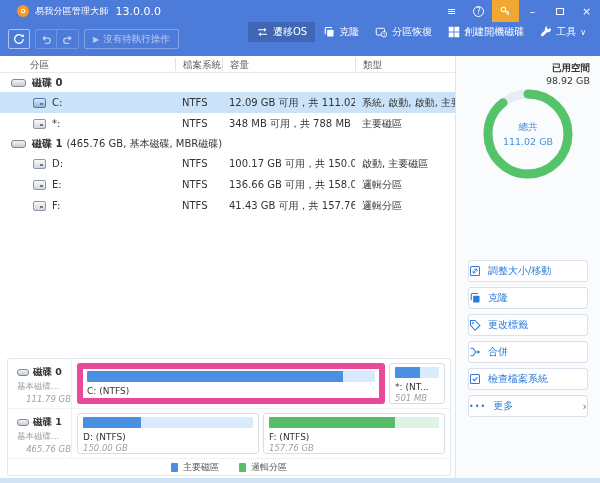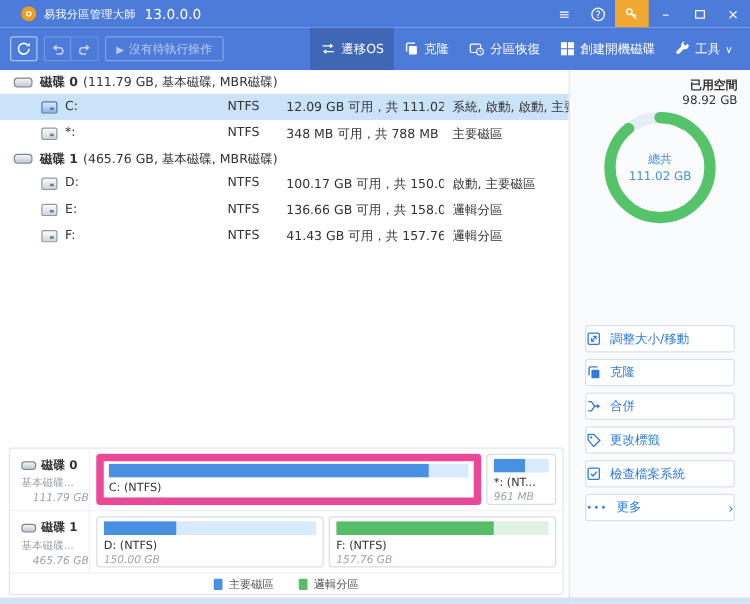--- a/index.html
+++ b/index.html
@@ -26,21 +26,21 @@
   .tool-btn { height:20px; min-width:22px; border:1px solid rgba(255,255,255,.55); border-radius:2px;
               display:flex; align-items:center; justify-content:center; padding:0 4px; margin-right:5px; }
   .tool-btn.dim { border-color:rgba(255,255,255,.3); opacity:.65; }
   .btn-group { display:flex; margin-right:5px; }
   .btn-group .tool-btn { margin-right:0; border-radius:0; }
   .btn-group .tool-btn:first-child { border-radius:2px 0 0 2px; }
   .btn-group .tool-btn:last-child { border-left:none; border-radius:0 2px 2px 0; }
   .pending-btn { height:20px; border:1px solid rgba(255,255,255,.3); border-radius:2px; color:rgba(255,255,255,.6);
                  font-size:9.5px; display:flex; align-items:center; gap:4px; padding:0 8px; }
   .tabs { margin-left:auto; display:flex; height:34px; }
-  .tab { display:flex; align-items:center; gap:4px; color:#fff; font-size:10px; padding:0 8px; height:34px; }
+  .tab { display:flex; align-items:center; gap:4px; color:#fff; font-size:10px; padding:0 8px; height:20px; }
   .tab.active { background:rgba(0,0,0,.16); }
   .tab svg { flex:none; }
 
   
   .ptable { position:absolute; left:0; top:56px; width:455px; }
   .thead { display:grid; grid-template-columns:175px 47px 133px 100px; height:17px; align-items:center;
            border-bottom:1px solid #e9e9e9; color:#555; font-size:9.5px; }
   .thead .hcell { padding-left:7px; height:13px; line-height:13px; }
   .thead .hcell + .hcell { border-left:1px solid #e2e2e2; }
   .thead .hcell:first-child { padding-left:30px; }
@@ -197,25 +197,30 @@
         <svg width="12" height="12" viewBox="0 0 16 16">
           <path d="M14.7 4.2a4 4 0 0 1-5.3 4L4.6 13a1.9 1.9 0 0 1-2.7-2.7l4.8-4.8a4 4 0 0 1 4-5.3L8.6 2.3l2.5 2.5 2.1-2.1z" fill="#fff"></path>
         </svg>
         <span>工具</span>
         <span style="font-size:8px;">∨</span>
       </div>
     </div>
   </div>
 
   <div class="ptable">
+    <div class="thead">
+      <div class="hcell">分區</div>
+      <div class="hcell">檔案系統</div>
+      <div class="hcell">容量</div>
+      <div class="hcell">類型</div>
+    </div>
 
     <div class="disk-row">
       <span class="disk-ico"></span>
       <span class="dname">磁碟 0</span>
-      <span>(111.79 GB, 基本磁碟, MBR磁碟)</span>
     </div>
 
     <div class="trow selected">
       <div class="cell name-cell">
           <span class="drive-ico sys"></span>
           <span>C:</span>
         </div>
       <div class="cell">NTFS</div>
       <div class="cell">12.09 GB 可用，共 111.02 GB</div>
       <div class="cell">系統, 啟動, 啟動, 主要磁區</div>
@@ -293,31 +298,31 @@
       </div>
       <div class="action-btn">
         <svg width="12" height="12" viewBox="0 0 16 16">
           <path d="M3 11V3.5A1.5 1.5 0 0 1 4.5 2H12" fill="none" stroke="#2f7bd9" stroke-width="1.5"></path>
           <rect x="5.5" y="5" width="8.5" height="9" rx="1" fill="#2f7bd9"></rect>
         </svg>
         <span>克隆</span>
       </div>
       <div class="action-btn">
         <svg width="12" height="12" viewBox="0 0 16 16">
+          <path d="M2 8V2h6l6.5 6.5L8 15z" fill="none" stroke="#2f7bd9" stroke-width="1.4"></path>
+          <circle cx="5.3" cy="5.3" r="1.2" fill="#2f7bd9"></circle>
+        </svg>
+        <span>更改標籤</span>
+      </div>
+      <div class="action-btn">
+        <svg width="12" height="12" viewBox="0 0 16 16">
           <path d="M2 3h3.5L9 8h3M2 13h3.5L9 8" fill="none" stroke="#2f7bd9" stroke-width="1.4"></path>
           <path d="M11.5 5.5L15 8l-3.5 2.5z" fill="#2f7bd9"></path>
         </svg>
         <span>合併</span>
-      </div>
-      <div class="action-btn">
-        <svg width="12" height="12" viewBox="0 0 16 16">
-          <path d="M2 8V2h6l6.5 6.5L8 15z" fill="none" stroke="#2f7bd9" stroke-width="1.4"></path>
-          <circle cx="5.3" cy="5.3" r="1.2" fill="#2f7bd9"></circle>
-        </svg>
-        <span>更改標籤</span>
       </div>
       <div class="action-btn">
         <svg width="12" height="12" viewBox="0 0 16 16">
           <rect x="2" y="2" width="12" height="12" rx="1.5" fill="none" stroke="#2f7bd9" stroke-width="1.4"></rect>
           <path d="M5 8l2.2 2.3L11.3 5.7" fill="none" stroke="#2f7bd9" stroke-width="1.5"></path>
         </svg>
         <span>檢查檔案系統</span>
       </div>
       <div class="action-btn">
         <span class="dots">•••</span>
@@ -343,21 +348,21 @@
               <div class="fill" style="width: 89%; background-color: rgb(74, 144, 226);"></div>
             </div>
           <div class="plabel">C: (NTFS)</div>
           <div class="psize">111.02 GB</div>
         </div>
         <div class="part-block small">
           <div class="bar blue">
               <div class="fill" style="width: 56%; background-color: rgb(74, 144, 226);"></div>
             </div>
           <div class="plabel">*: (NT...</div>
-          <div class="psize">961 MB</div>
+          <div class="psize">501 MB</div>
         </div>
       </div>
     </div>
     <div class="disk-band">
       <div class="disk-label">
         <div class="row1">
             <span class="disk-ico"></span>
             <span>磁碟 1</span>
           </div>
         <div class="row2">基本磁碟...</div>

